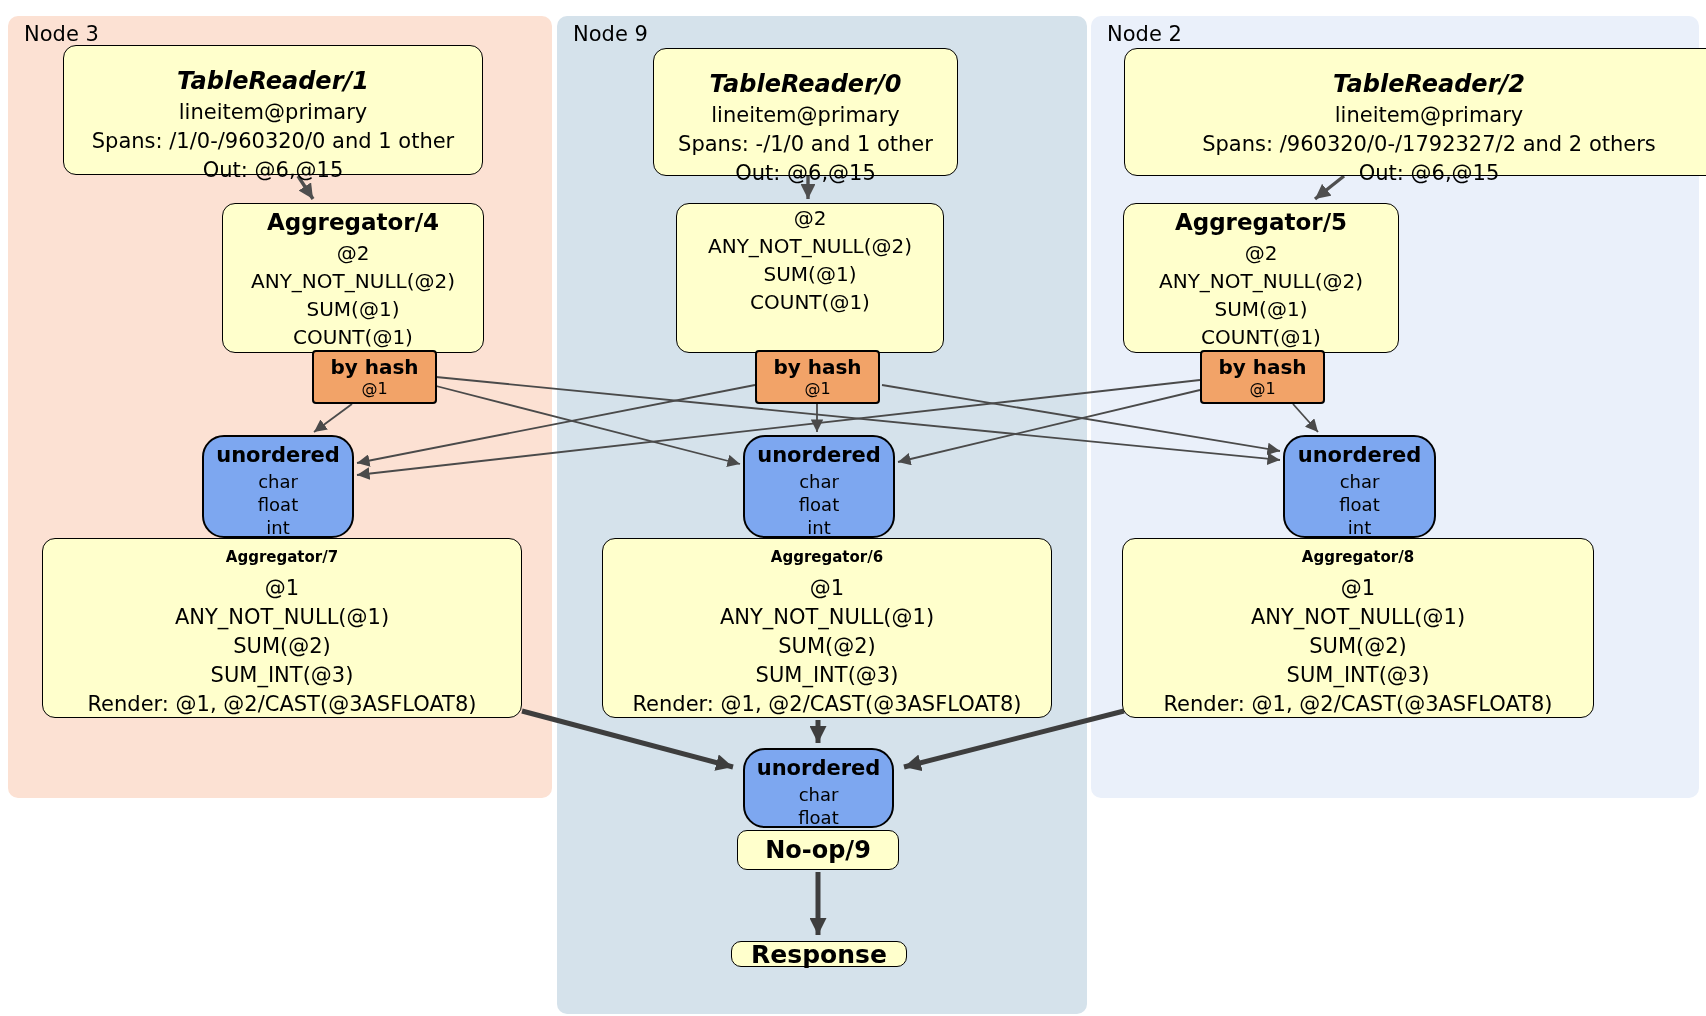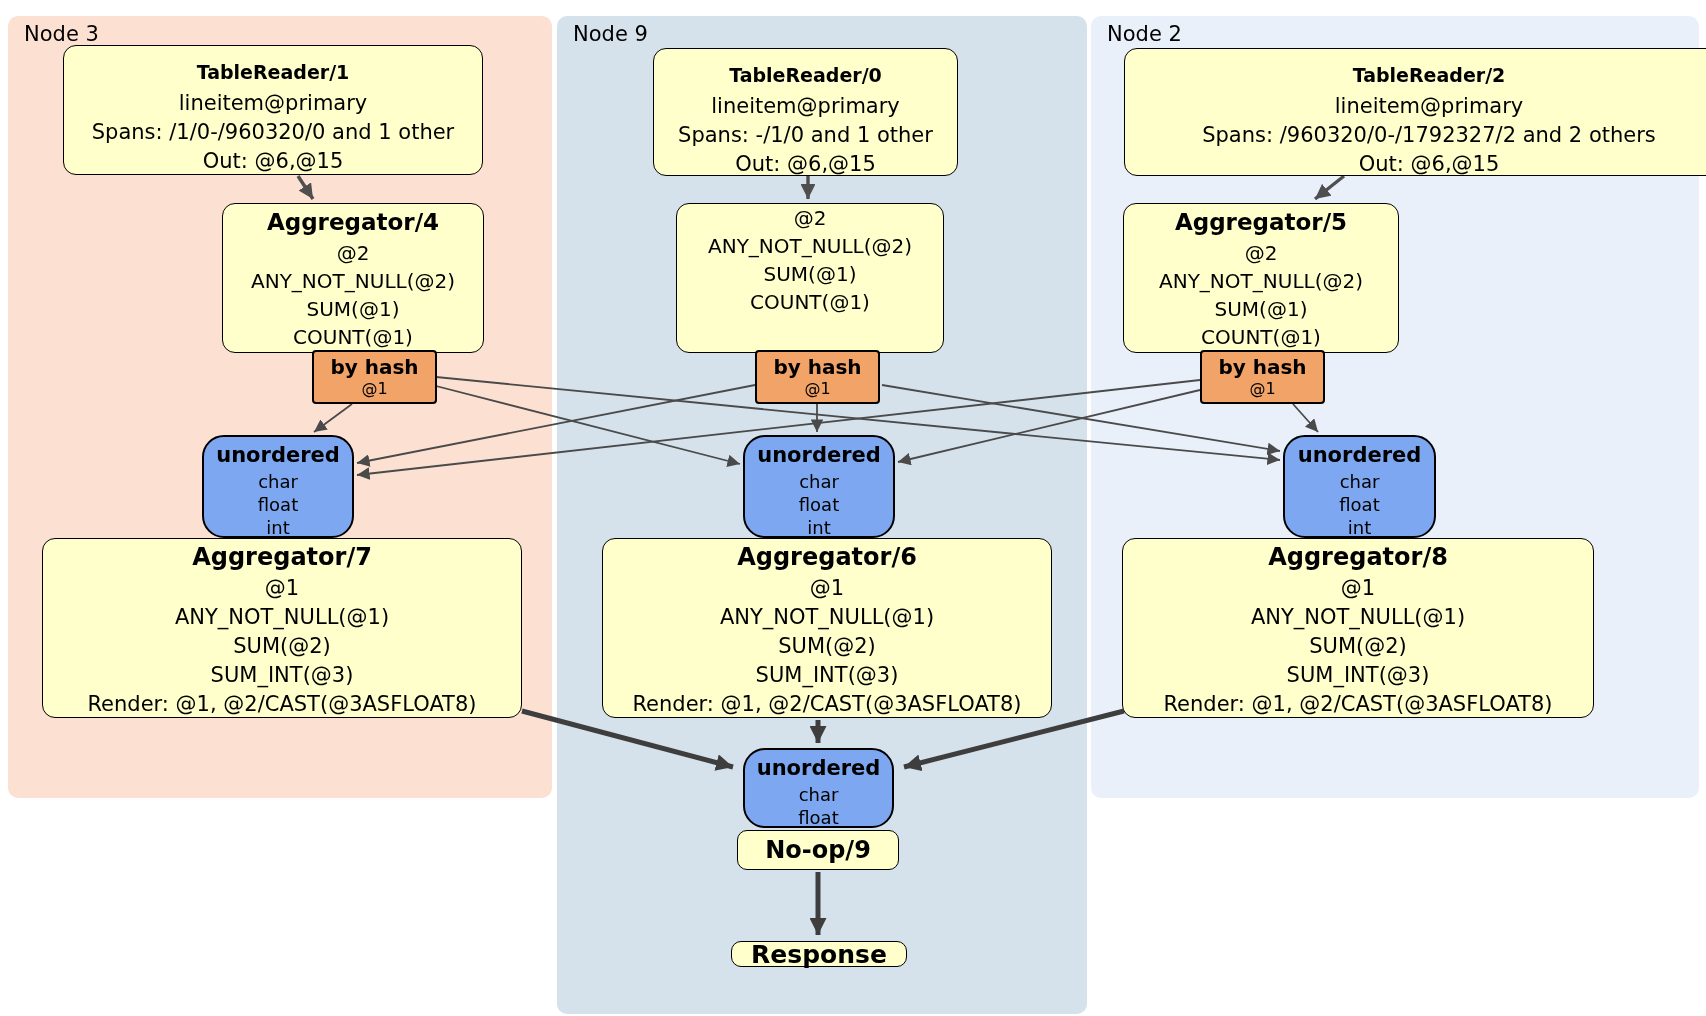--- a/index.html
+++ b/index.html
@@ -14,25 +14,25 @@
   .nbox .title{font-weight:bold;}
   .router{position:absolute;background:#f2a368;border:2px solid #000;border-radius:4px;
           text-align:center;white-space:nowrap;box-sizing:border-box;}
   .router .title{font-weight:bold;font-size:20px;line-height:25px;padding-top:3px;}
   .router .sub{font-size:16px;line-height:18px;}
   .sync{position:absolute;background:#7da7f0;border:2px solid #000;border-radius:22px;
         text-align:center;white-space:nowrap;box-sizing:border-box;}
   .sync .title{font-weight:bold;font-size:21px;line-height:29px;padding-top:4px;}
   .sync .line{font-size:18px;line-height:23px;}
   
-  .tr .title{font-size:19px;line-height:33px;padding-top:10px;}
+  .tr .title{font-size:24px;line-height:33px;padding-top:19px;font-style:italic;}
   .tr .line{font-size:21px;line-height:29px;}
   .agg2 .title{font-size:23px;line-height:33px;padding-top:2px;}
   .agg2 .line{font-size:20px;line-height:28px;}
-  .agg3r .title{font-size:24px;line-height:34px;padding-top:1px;}
+  .agg3r .title{font-size:15px;line-height:34px;padding-top:1px;}
   .agg3r .line{font-size:21px;line-height:29px;}
   .single{display:flex;align-items:center;justify-content:center;}
   .single .title{font-size:24px;}
   #edges{position:absolute;left:0;top:0;z-index:1;}
   .layer{z-index:2;}
   .bg{z-index:0;}
 </style>
 </head>
 <body>
 

